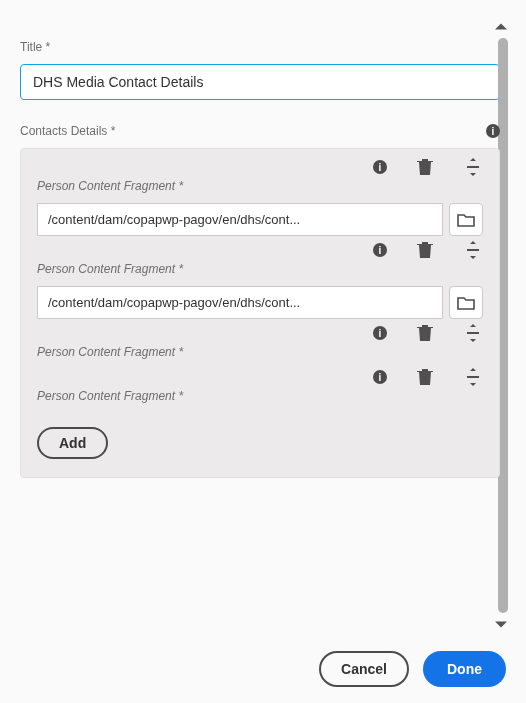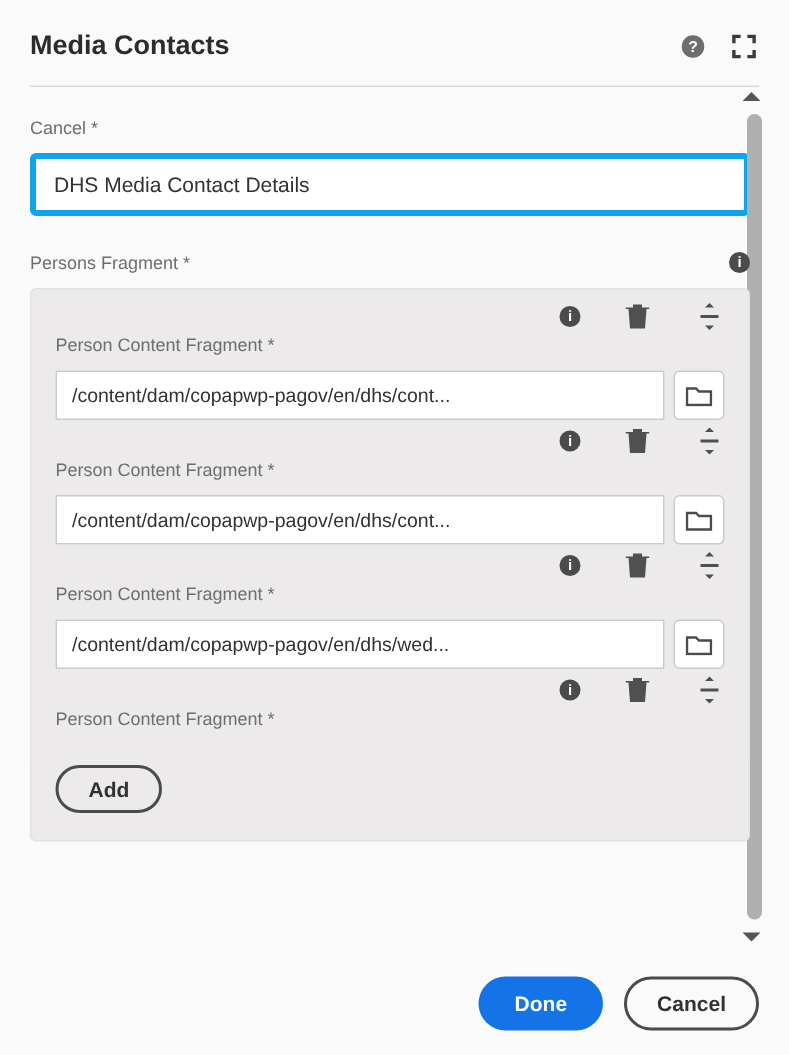--- a/index.html
+++ b/index.html
@@ -10,85 +10,69 @@
 .header-icons { display: flex; gap: 14px; align-items: center; }
 .icon-btn { width: 20px; height: 20px; display:flex; align-items:center; justify-content:center; cursor:pointer; color:#4b4b4b; }
 .body-wrap { position: relative; flex: 1; margin-top: 2px; display:flex; }
 .scroll-area { flex:1; overflow-y:auto; padding-right: 6px; padding-top: 18px; }
 .scroll-arrow { position:absolute; right:-4px; width:18px; height:18px; display:flex; align-items:center; justify-content:center; color:#6e6e6e; cursor:pointer; }
 .scroll-arrow.up { top:-4px; }
 .scroll-arrow.down { bottom:-4px; }
 .scrollbar-track { position:absolute; right:-2px; top:16px; bottom:16px; width:10px; background:#e6e6e6; border-radius:5px; }
 .scrollbar-thumb { background:#b0b0b0; border-radius:5px; width:100%; height:100%; }
 .field-label { font-size: 12px; color: #6e6e6e; margin-bottom: 10px; display:block; }
-.text-input { width: 100%; border:4px solid #0ea5e9; background:#fff; border-radius:4px; padding: 9px 12px; font-size:14px; color:#323232; }
+.text-input { width: 100%; border:1px solid #0ea5e9; background:#fff; border-radius:4px; padding: 9px 12px; font-size:14px; color:#323232; }
 .group-wrap { position:relative; margin-top: 24px; }
 .group-label-row { display:flex; justify-content:space-between; align-items:center; margin-bottom:10px; }
 .info-dot { width:14px; height:14px; border-radius:50%; background:#4b4b4b; color:#fff; font-size:10px; font-weight:700; display:flex; align-items:center; justify-content:center; cursor:default;}
 .multi-panel { background:#eceaea; border:1px solid #e1e1e1; border-radius:4px; padding: 10px 16px 18px 16px; }
 .item { position:relative; padding-top: 10px; }
 .item-toolbar { position:absolute; right:0; top:-2px; display:flex; align-items:center; gap:28px; }
 .item-info { width:14px; height:14px; }
 .trash, .reorder { width:20px; height:20px; color:#505050; cursor:pointer; display:flex; align-items:center; justify-content:center; }
-.item-label { font-size:12px; color:#6e6e6e; margin: 10px 0 10px 0; display:block; }
+.item-label { font-size:12px; color:#6e6e6e; margin: 10px 0 10px 0; display:block;font-style:italic; }
 .path-row { display:flex; gap:6px; margin-bottom:6px; }
 .path-input { flex:1; border:1px solid #cacaca; background:#fff; border-radius:0; padding:8px 10px; font-size:13px; color:#323232; white-space:nowrap; overflow:hidden; text-overflow:ellipsis; }
 .folder-btn { width:34px; border:1px solid #cacaca; background:#fff; border-radius:4px; display:flex; align-items:center; justify-content:center; cursor:pointer; color:#4b4b4b; }
 .add-btn { margin-top:14px; border:2px solid #4b4b4b; background:transparent; color:#323232; font-size:14px; font-weight:700; padding:6px 20px; border-radius:18px; cursor:pointer; }
 .footer { display:flex; justify-content:flex-end; gap:14px; padding-top:22px; }
 .btn { font-size:14px; font-weight:600; padding:8px 20px; border-radius:18px; cursor:pointer; }
 .btn-cancel { border:2px solid #4b4b4b; background:transparent; color:#323232; }
 .btn-done { border:none; background:#1473e6; color:#fff; padding:9px 24px; }
 svg { display:block; }
 </style>
 </head>
 <body>
 
 <div class="dialog">
 
-  <div class="header">
-    <div class="title">Media Contacts</div>
-    <div class="header-icons">
-      <span class="icon-btn">
-        <svg width="18" height="18" viewBox="0 0 24 24">
-            <circle cx="12" cy="12" r="10" fill="#6e6e6e"></circle>
-            <text x="12" y="17" text-anchor="middle" font-size="14" font-weight="700" fill="#fff">?</text>
-          </svg>
-      </span>
-      <span class="icon-btn">
-        <svg width="18" height="18" viewBox="0 0 24 24" fill="none" stroke="#3a3a3a" stroke-width="3">
-            <path d="M3 9V3h6M21 9V3h-6M3 15v6h6M21 15v6h-6"></path>
-          </svg>
-      </span>
-    </div>
-  </div>
 
   <div class="body-wrap">
     <span class="scroll-arrow up">
       <svg width="12" height="12" viewBox="0 0 10 10">
           <path d="M0 7 L5 2 L10 7 Z" fill="#555"></path>
         </svg>
     </span>
     <div class="scrollbar-track">
         <div class="scrollbar-thumb"></div>
       </div>
     <span class="scroll-arrow down">
       <svg width="12" height="12" viewBox="0 0 10 10">
           <path d="M0 3 L5 8 L10 3 Z" fill="#555"></path>
         </svg>
     </span>
 
     <div class="scroll-area">
 
-      <label class="field-label">Cancel *</label>
+      <label class="field-label">Title *</label>
       <input class="text-input" value="DHS Media Contact Details" style="">
 
       <div class="group-wrap">
         <div class="group-label-row">
-          <span class="field-label" style="margin-bottom:0">Persons Fragment *</span>
+          <span class="field-label" style="margin-bottom:0">Contacts Details *</span>
           <span class="info-dot">i</span>
         </div>
 
         <div class="multi-panel">
 
           <div class="item">
             <div class="item-toolbar">
               <span class="info-dot item-info">i</span>
               <span class="trash">
                   <svg width="16" height="18" viewBox="0 0 16 18">
@@ -145,28 +129,20 @@
                     <path d="M2 4h12l-1 13H3L2 4zm3-3h6v2H5V1zM0 3h16v1H0z" fill="#505050"></path>
                   </svg>
                 </span>
               <span class="reorder">
                   <svg width="16" height="18" viewBox="0 0 16 18" fill="#505050">
                     <path d="M8 0l3 3H5zM8 18l3-3H5zM2 8h12v2H2z"></path>
                   </svg>
                 </span>
             </div>
             <span class="item-label">Person Content Fragment *</span>
-            <div class="path-row">
-              <input class="path-input" value="/content/dam/copapwp-pagov/en/dhs/wed..." style="">
-              <span class="folder-btn">
-                  <svg width="18" height="14" viewBox="0 0 18 14">
-                    <path d="M1 2h6l2 2h8v9H1z" fill="none" stroke="#4b4b4b" stroke-width="1.6"></path>
-                  </svg>
-                </span>
-            </div>
           </div>
 
           <div class="item">
             <div class="item-toolbar">
               <span class="info-dot item-info">i</span>
               <span class="trash">
                   <svg width="16" height="18" viewBox="0 0 16 18">
                     <path d="M2 4h12l-1 13H3L2 4zm3-3h6v2H5V1zM0 3h16v1H0z" fill="#505050"></path>
                   </svg>
                 </span>
@@ -179,17 +155,17 @@
             <span class="item-label">Person Content Fragment *</span>
           </div>
 
           <button class="add-btn">Add</button>
         </div>
       </div>
     </div>
   </div>
 
   <div class="footer">
+    <button class="btn btn-cancel">Cancel</button>
     <button class="btn btn-done">Done</button>
-    <button class="btn btn-cancel">Cancel</button>
   </div>
 
 </div>
 
 </body></html>

